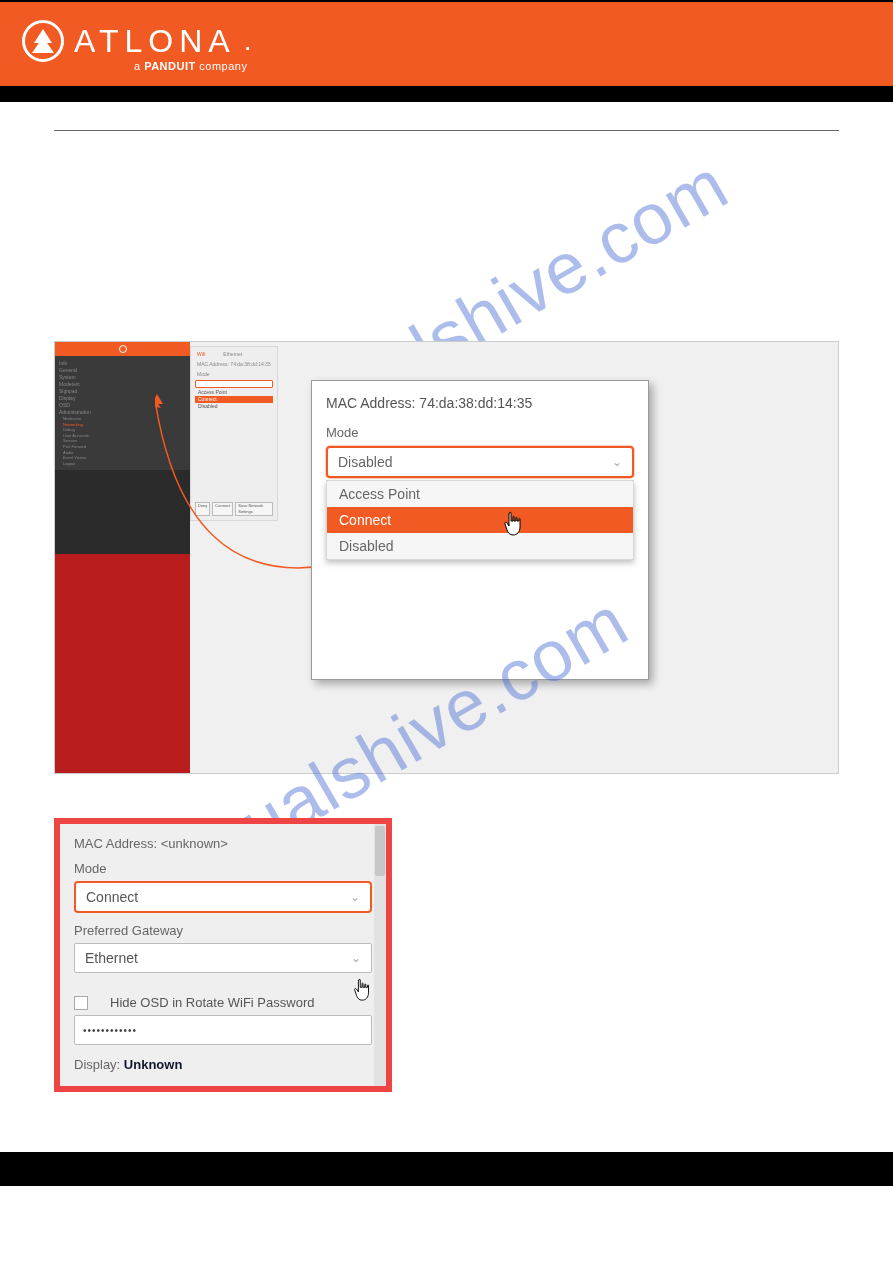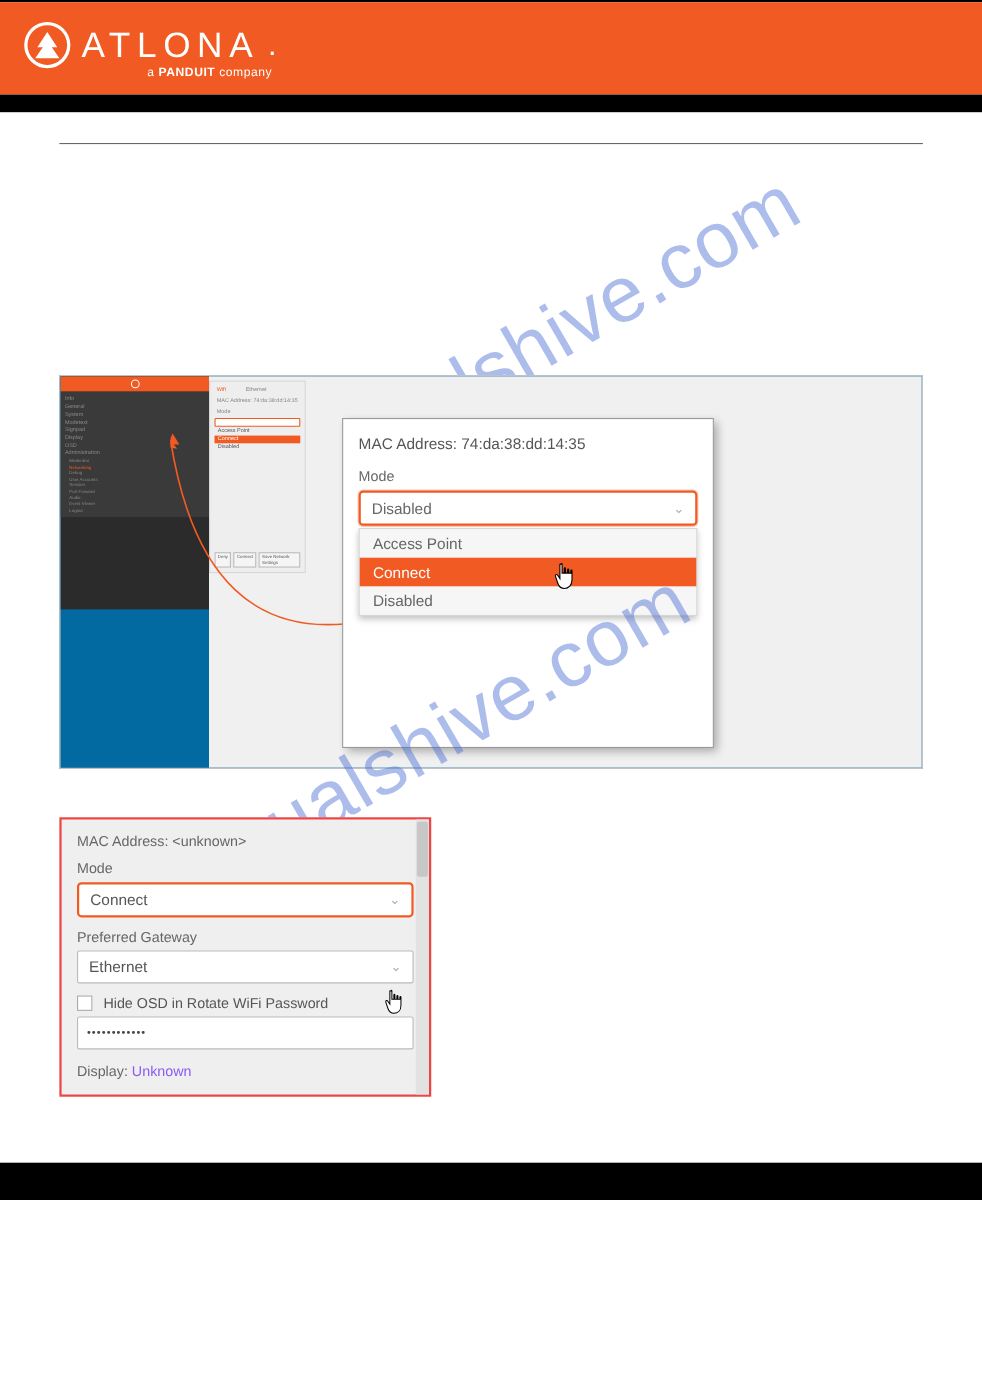--- a/index.html
+++ b/index.html
@@ -13,21 +13,21 @@
   .logo-circle::before { content:''; position:absolute; left:50%; top:6px; transform:translateX(-50%); width:0; height:0; border-left:9px solid transparent; border-right:9px solid transparent; border-bottom:14px solid #fff;}
   .logo-circle::after { content:''; position:absolute; left:50%; bottom:6px; transform:translateX(-50%); width:0; height:0; border-left:11px solid transparent; border-right:11px solid transparent; border-bottom:16px solid #fff;}
   .logo-text { color:#fff; font-size:32px; font-weight:300; letter-spacing:6px; font-family: Arial, sans-serif; }
   .logo-sub { color:#fff; font-size:11px; text-align:right; padding-right:4px; margin-top:-2px; letter-spacing:0.5px;}
   .logo-sub b { font-weight:bold; }
   .black-bar { background:#000; height:16px; }
   
   .content { padding: 26px 54px 60px; }
   .hr { height:1px; background:#666; margin: 2px 0 18px; }
   
-  .fig1 { position:relative; border:1px solid #ccc; background:#0369a1; height:358px; overflow:hidden; }
+  .fig1 { position:relative; border:1px solid #ccc; background:#b91c1c; height:433px; overflow:hidden; }
   
   .mini-ss { position:absolute; left:0; top:0; width:135px; height:212px; background:#2b2b2b; }
   .mini-ss .mini-top { height:14px; background:#f15a22; display:flex; align-items:center; justify-content:center;}
   .mini-ss .mini-top span{ width:8px; height:8px; border-radius:50%; border:1px solid #fff;}
   .mini-ss .mini-side { background:#3a3a3a; color:#888; font-size:5px; padding:4px 4px; line-height:1.4;}
   .mini-ss .mini-side .hl { color:#f15a22; }
   .mini-ss .mini-side .small{ padding-left:4px; font-size:4px;}
   .mini-right { position:absolute; left:135px; top:0; right:0; bottom:0; background:#f0f0f0;}
   .mini-panel { position:absolute; left:135px; top:4px; width:88px; background:#eee; border:1px solid #d8d8d8; padding:2px; font-size:5px; color:#555;}
   .mini-panel .t { font-size:5px; color:#888; padding:2px 4px;}
@@ -47,35 +47,35 @@
   .dropdown { margin-top:2px; border:1px solid #d6d6d6; background:#f6f6f6; box-shadow:0 3px 6px rgba(0,0,0,0.25);}
   .dropdown .opt { padding:5px 12px; color:#666; font-size:14px; position:relative;}
   .dropdown .opt.hi { background:#f15a22; color:#fff;}
   .cursor { position:absolute; right:106px; top:112px; width:24px; height:28px;}
   
   .watermark { position:absolute; left:130px; top:-60px; font-size:72px; color:#4b6fd4; opacity:0.45; transform:rotate(-30deg); font-family: Arial; pointer-events:none; letter-spacing:1px; white-space:nowrap;}
   .watermark2 { position:absolute; left:-40px; top:320px; font-size:72px; color:#4b6fd4; opacity:0.45; transform:rotate(-30deg); pointer-events:none; letter-spacing:1px; white-space:nowrap;}
   
   .fig-wrap1 { position:relative; margin-top:30px;}
   
-  .fig2 { border:2px solid #ef4444; background:#efefef; width:338px; margin-top:44px; position:relative;}
+  .fig2 { border:6px solid #ef4444; background:#efefef; width:338px; margin-top:44px; position:relative;}
   .fig2 .scroll-edge { position:absolute; right:0; top:0; bottom:0; width:12px; background:#e2e2e2;}
   .fig2 .scroll-thumb{ position:absolute; right:1px; top:2px; width:10px; height:50px; background:#c7c7c7; border-radius:2px;}
   .form { padding:12px 14px 14px; font-size:13px; color:#666; position:relative; z-index:1;}
   .row-label { margin-top:10px; font-size:13px; color:#666;}
   .f-select { margin-top:5px; border:1px solid #bbb; background:#fff; padding:6px 10px; display:flex; justify-content:space-between; align-items:center; font-size:14px; color:#555; border-radius:2px;}
   .f-select.hl { border:2px solid #f15a22; border-radius:4px;}
   .f-input { margin-top:5px; border:1px solid #bbb; background:#fff; padding:6px 8px; font-size:14px; color:#444; height:30px; width:100%; border-radius:2px;}
   .input-row { display:flex; gap:6px; align-items:stretch;}
   .input-row .f-input{ flex:1;}
   .pick-btn { border:1px solid #bbb; background:#f2f2f2; padding:0 10px; font-size:13px; color:#555; display:flex; align-items:center; border-radius:2px; cursor:pointer;}
-  .chk-row { display:flex; align-items:flex-end; gap:10px; margin-top:10px; font-size:13px; color:#555;}
+  .chk-row { display:flex; align-items:flex-end; gap:22px; margin-top:22px; font-size:13px; color:#555;}
   .chk { width:14px; height:14px; border:1px solid #aaa; background:#fff; display:inline-block;}
   .status-row { margin-top:12px; font-size:13px; color:#666;}
-  .status-val { color:#8b5cf6;}
+  .status-val { color:#0f172a;font-weight:bold;}
   .cursor2 { position:absolute; left:292px; top:154px; width:22px; height:26px; z-index:3;}
   
   .footer { background:#000; height:34px; flex-shrink:0;}
 </style>
 </head>
 <body>
 
 <div class="black-bar-top"></div>
 <div class="header">
   <div class="logo-wrap">

